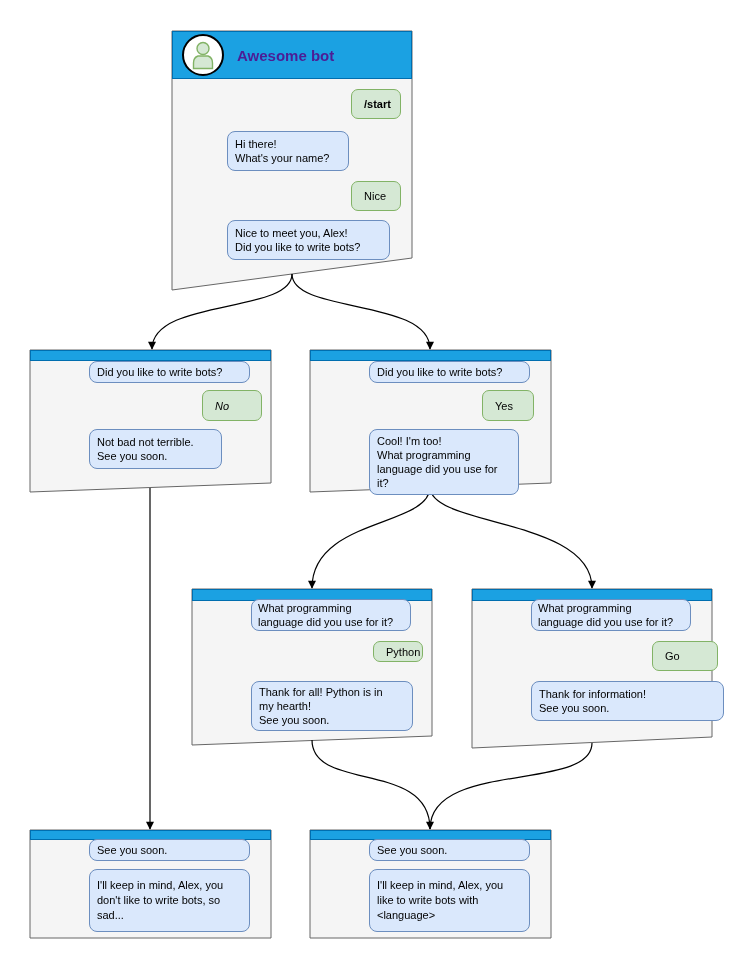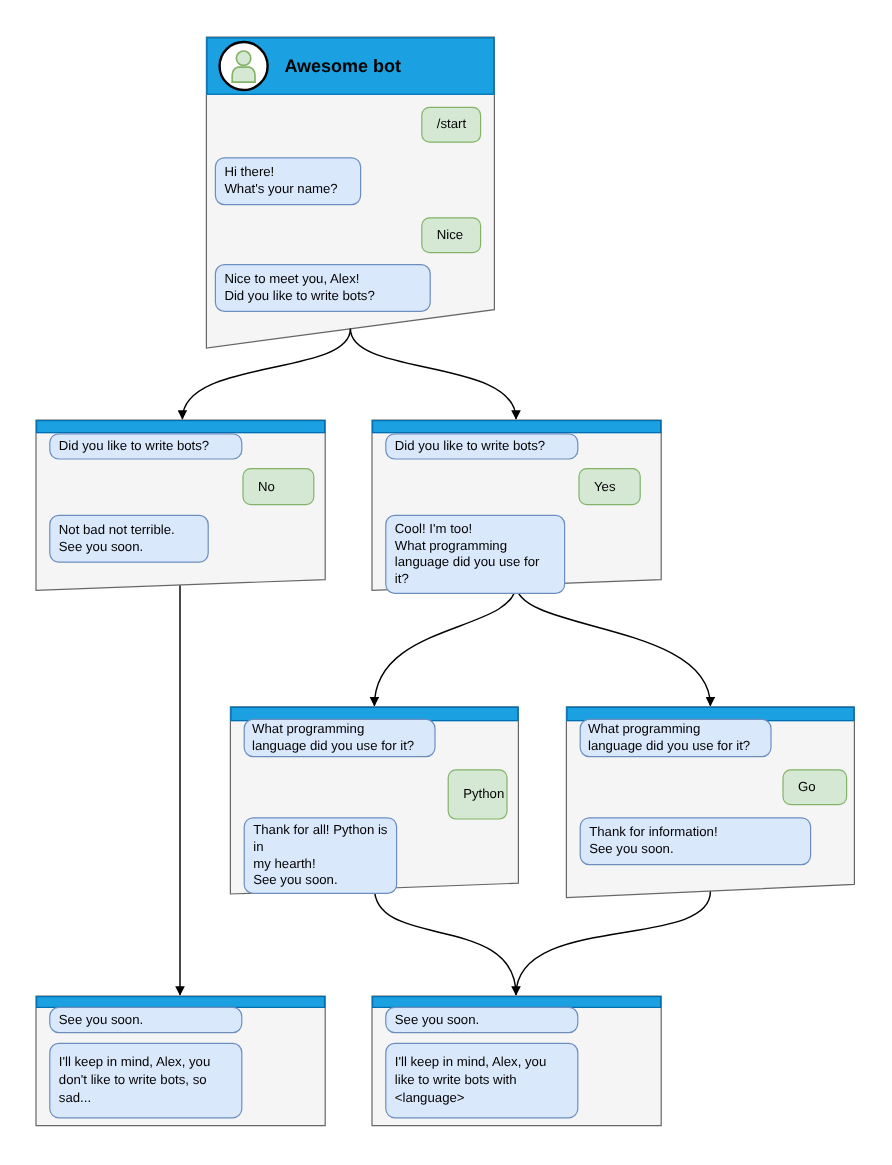--- a/index.html
+++ b/index.html
@@ -4,24 +4,24 @@
 <style>
   html,body{margin:0;padding:0;background:#ffffff;}
   .canvas{position:relative;width:743px;height:971px;background:#ffffff;overflow:hidden;
           font-family:"Liberation Sans",sans-serif;}
   .layer{position:absolute;left:0;top:0;}
   .panel{position:absolute;}
   .strip{position:absolute;left:0;top:0;right:0;background:#1BA1E2;border:1px solid #006EAF;box-sizing:border-box;}
   .header{position:absolute;left:0;top:0;right:0;height:48px;background:#1BA1E2;border:1px solid #006EAF;
           box-sizing:border-box;display:flex;align-items:center;}
   .avatar{margin-left:8px;flex:0 0 auto;}
-  .title{margin-left:12px;color:#000000;font-size:15px;font-weight:bold;}
+  .title{margin-left:12px;color:#4c1d95;font-size:15px;font-weight:bold;}
   .bubble{position:absolute;box-sizing:border-box;font-size:11px;line-height:14px;color:#000;
           white-space:pre-line;}
-  .bubble.bot{background:#DAE8FC;border:1px solid #6C8EBF;border-radius:8px;padding:5px 7px;}
+  .bubble.bot{background:#DAE8FC;border:1px solid #6C8EBF;border-radius:8px;padding:5px 7px;margin-left:48px;}
   .bubble.user{background:#D5E8D4;border:1px solid #82B366;border-radius:7px;
                display:flex;align-items:center;padding:0 0 0 12px;}
   .edge{fill:none;stroke:#000000;stroke-width:1.2;}
   .shape{fill:#F5F5F5;stroke:#666666;stroke-width:1;}
 </style>
 </head>
 <body>
 
 <div class="canvas">
 
@@ -51,60 +51,60 @@
 
   <div class="panel" style="left:172px;top:31px;width:240px;height:259px;">
     <div class="header">
       <svg class="avatar" width="44" height="44" viewBox="0 0 44 44">
         <circle cx="22" cy="22" r="20" fill="#ffffff" stroke="#000000" stroke-width="2"></circle>
         <circle cx="22" cy="15.5" r="6" fill="#D5E8D4" stroke="#82B366" stroke-width="1.4"></circle>
         <path d="M12.5,35.5 L12.5,30 Q12.5,24.5 17,23 L27,23 Q31.5,24.5 31.5,30 L31.5,35.5 Z" fill="#D5E8D4" stroke="#82B366" stroke-width="1.4"></path>
       </svg>
       <span class="title">Awesome bot</span>
     </div>
-    <div class="bubble user" style="left:179px;top:58px;width:50px;height:30px;">/start</div>
+    <div class="bubble user" style="left:179px;top:58px;width:50px;height:30px;font-weight:bold;">/start</div>
     <div class="bubble bot" style="left:7px;top:100px;width:122px;">Hi there!
 What's your name?</div>
     <div class="bubble user" style="left:179px;top:150px;width:50px;height:30px;">Nice</div>
-    <div class="bubble bot" style="left:7px;top:189px;width:180px;">Nice to meet you, Alex!
+    <div class="bubble bot" style="left:7px;top:189px;width:163px;">Nice to meet you, Alex!
 Did you like to write bots?</div>
   </div>
 
   <div class="panel" style="left:30px;top:350px;width:241px;height:142px;">
     <div class="strip" style="height:11px;"></div>
     <div class="bubble bot" style="left:11px;top:11px;width:161px;padding:3px 7px;">Did you like to write bots?</div>
-    <div class="bubble user" style="left:172px;top:40px;width:60px;height:31px;">No</div>
+    <div class="bubble user" style="left:172px;top:40px;width:60px;height:31px;font-style:italic;">No</div>
     <div class="bubble bot" style="left:11px;top:79px;width:133px;">Not bad not terrible.
 See you soon.</div>
   </div>
 
   <div class="panel" style="left:310px;top:350px;width:241px;height:142px;">
     <div class="strip" style="height:11px;"></div>
     <div class="bubble bot" style="left:11px;top:11px;width:161px;padding:3px 7px;">Did you like to write bots?</div>
     <div class="bubble user" style="left:172px;top:40px;width:52px;height:31px;">Yes</div>
     <div class="bubble bot" style="left:11px;top:79px;width:150px;padding:4px 7px;">Cool! I'm too!
 What programming
 language did you use for it?</div>
   </div>
 
   <div class="panel" style="left:192px;top:589px;width:240px;height:156px;">
     <div class="strip" style="height:12px;"></div>
     <div class="bubble bot" style="left:11px;top:10px;width:160px;padding:1px 6px;">What programming
 language did you use for it?</div>
-    <div class="bubble user" style="left:181px;top:52px;width:50px;height:42px;">Python</div>
-    <div class="bubble bot" style="left:11px;top:92px;width:128px;padding:3px 7px;">Thank for all! Python is in
+    <div class="bubble user" style="left:181px;top:52px;width:50px;height:21px;">Python</div>
+    <div class="bubble bot" style="left:11px;top:92px;width:162px;padding:3px 7px;">Thank for all! Python is in
 my hearth!
 See you soon.</div>
   </div>
 
   <div class="panel" style="left:472px;top:589px;width:240px;height:159px;">
     <div class="strip" style="height:12px;"></div>
     <div class="bubble bot" style="left:11px;top:10px;width:160px;padding:1px 6px;">What programming
 language did you use for it?</div>
-    <div class="bubble user" style="left:180px;top:52px;width:54px;height:30px;">Go</div>
+    <div class="bubble user" style="left:180px;top:52px;width:66px;height:30px;">Go</div>
     <div class="bubble bot" style="left:11px;top:92px;width:193px;">Thank for information!
 See you soon.</div>
   </div>
 
   <div class="panel" style="left:30px;top:830px;width:241px;height:108px;">
     <div class="strip" style="height:10px;"></div>
     <div class="bubble bot" style="left:11px;top:9px;width:161px;padding:3px 7px;">See you soon.</div>
     <div class="bubble bot" style="left:11px;top:39px;width:161px;padding:8px 7px;line-height:15px;">I'll keep in mind, Alex, you
 don't like to write bots, so
 sad...</div>

